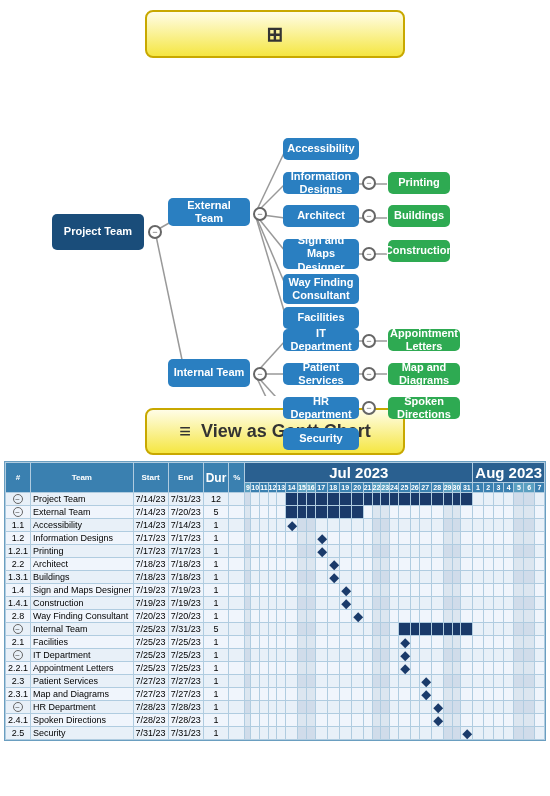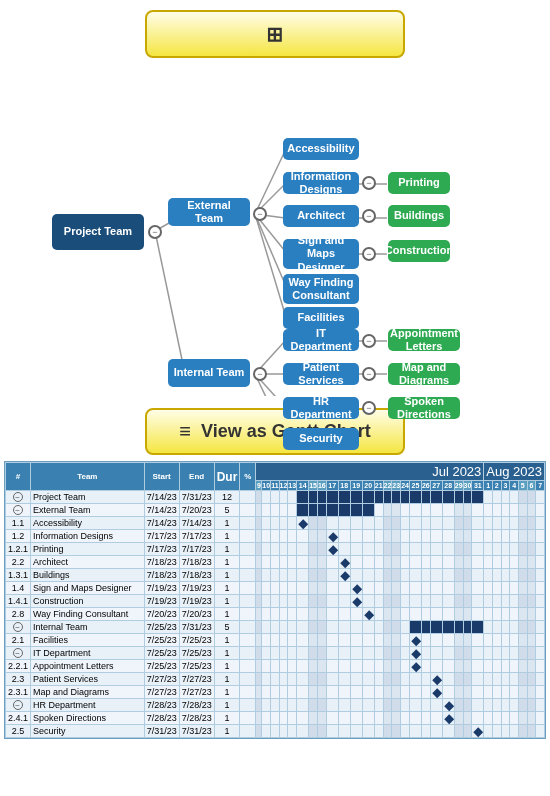--- a/index.html
+++ b/index.html
@@ -100,23 +100,23 @@
       min-width: 540px;
     }
     .gantt-table th, .gantt-table td {
       border: 1px solid #b0cce0;
       padding: 1px 2px;
       white-space: nowrap;
     }
     .gantt-table .hdr-top {
       background: #2a6090;
       color: #fff;
-      text-align: right;
-      font-weight: normal;
-      font-size: 13px;
+      text-align: center;
+      font-weight: bold;
+      font-size: 15px;
     }
     .gantt-table .hdr-col {
       background: #3a80b0;
       color: #fff;
       text-align: center;
       font-weight: bold;
       font-size: 8px;
     }
     .gantt-table .day-hdr {
       background: #3a80b0;

